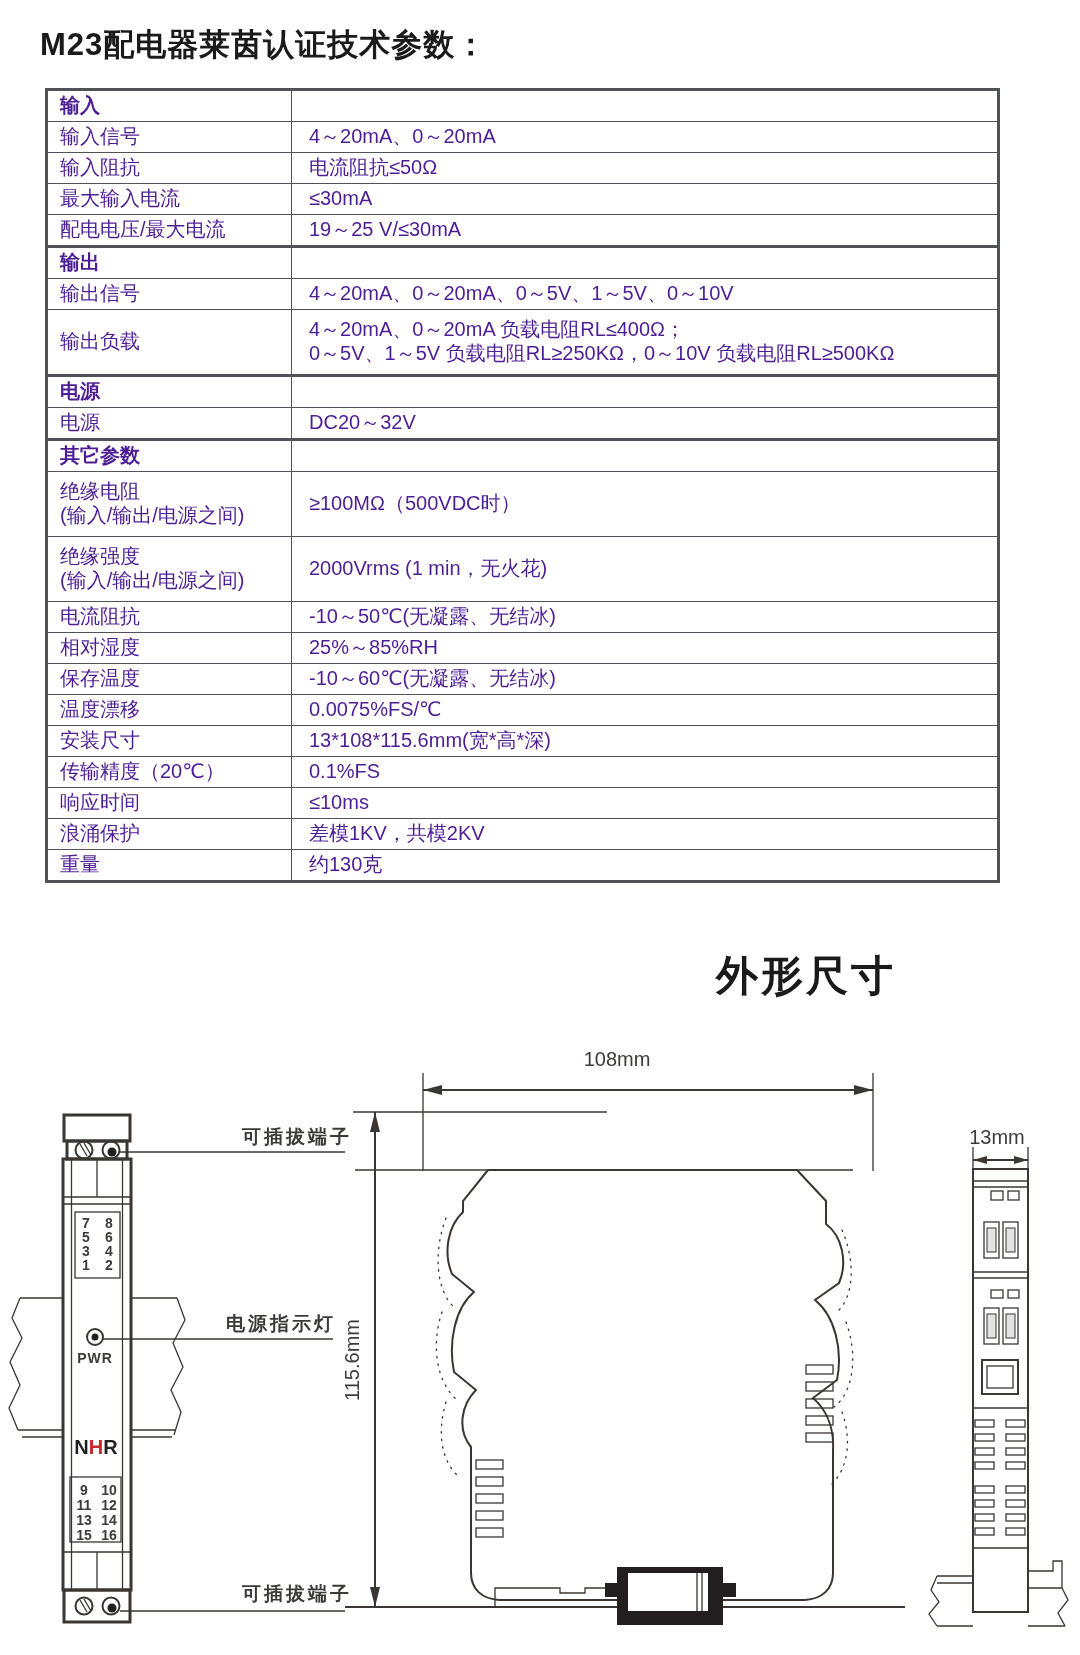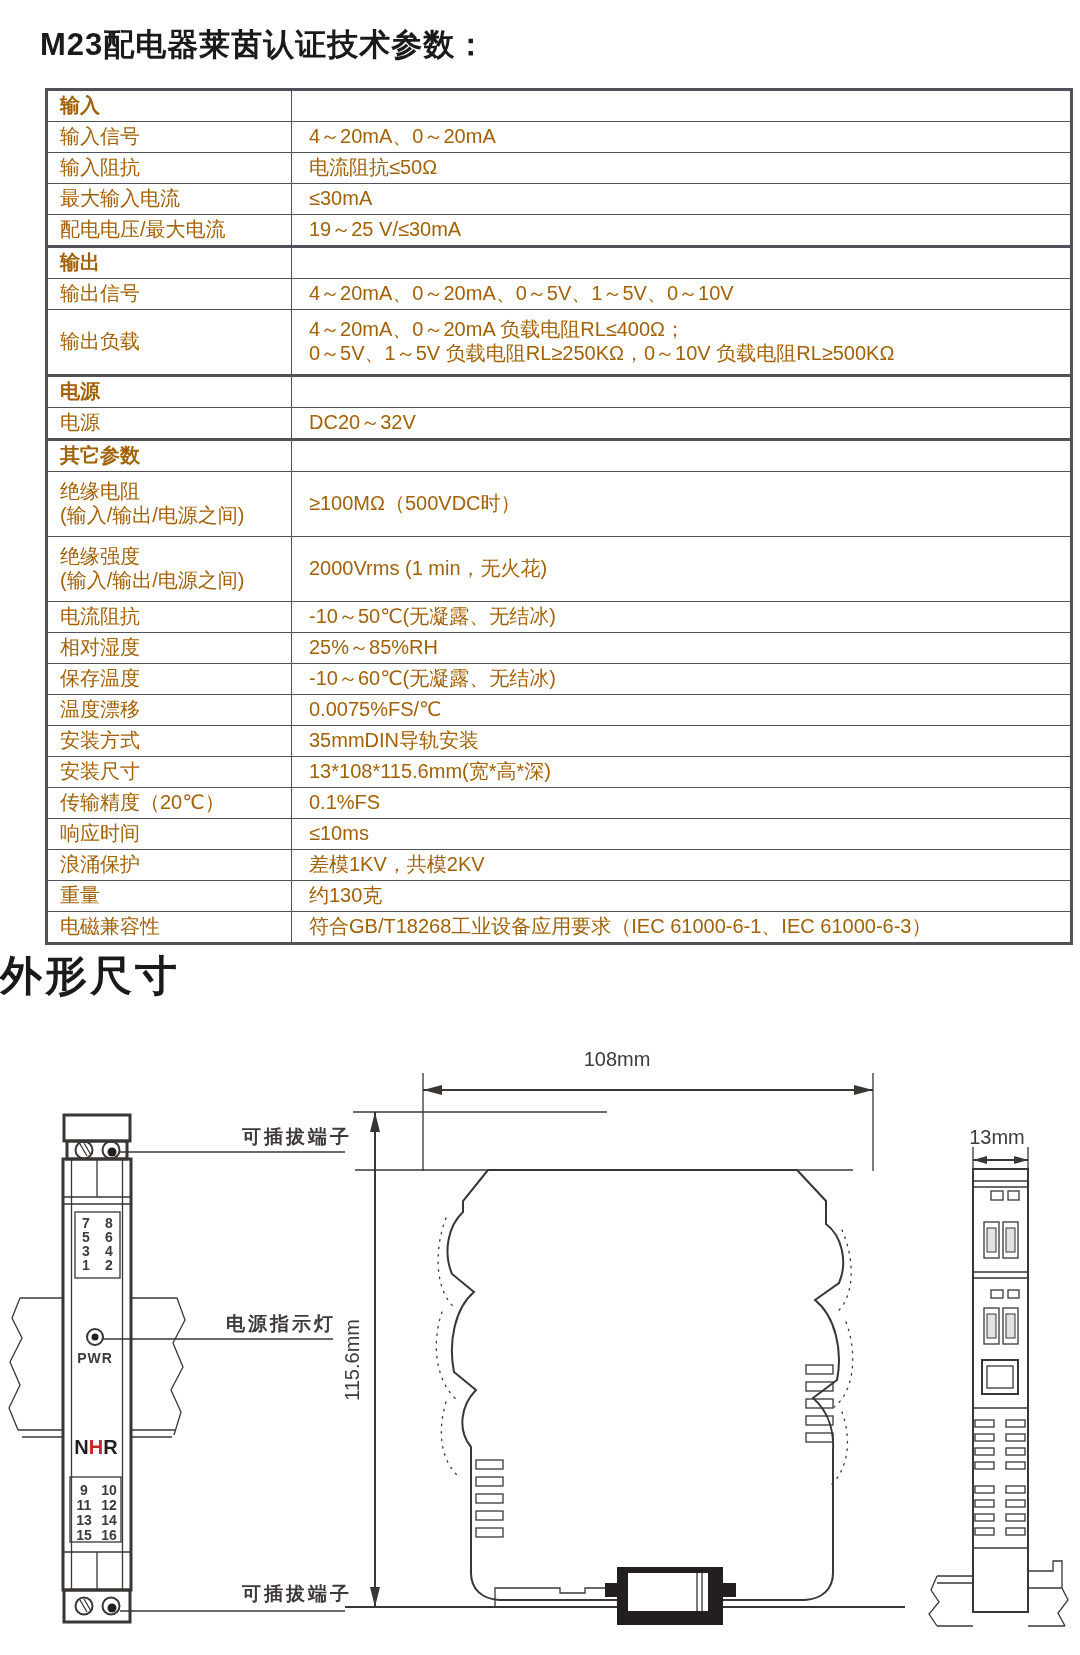--- a/index.html
+++ b/index.html
@@ -6,38 +6,38 @@
   body{
     width:1080px;height:1655px;position:relative;background:#ffffff;
     font-family:"Liberation Sans","DejaVu Sans",sans-serif;
     color:#3e3a39;overflow:hidden;
   }
   .doc-title{
     position:absolute;left:40px;top:24px;
     font-size:31px;font-weight:bold;letter-spacing:1px;color:#1a1a1a;
   }
   .spec-table{
-    position:absolute;left:45px;top:88px;width:1028px;
+    position:absolute;left:45px;top:88px;width:955px;
     border-collapse:collapse;table-layout:fixed;
-    font-size:20px;color:#a16207;
+    font-size:20px;color:#4c1d95;
     border:3px solid #515257;
   }
   .spec-table td{
     border:1.6px solid #515257;
     padding:1px 10px 1px 12px;
     height:28px;line-height:1.18;
     white-space:pre-line;vertical-align:middle;
     overflow:hidden;
   }
   .spec-table col.c1{width:245px;}
   .spec-table td.c-value{padding-left:17px;}
   .spec-table tr.section td{border-top:3.4px solid #515257;font-weight:bold;}
   .spec-table tr.tall td{height:62px;}
   .outline-title{
-    position:absolute;left:0;top:948px;width:896px;text-align:left;
+    position:absolute;left:0;top:948px;width:896px;text-align:right;
     font-size:42px;font-weight:bold;color:#1a1a1a;letter-spacing:3px;
   }
   svg{position:absolute;overflow:visible;}
   svg text{font-family:"Liberation Sans","DejaVu Sans",sans-serif;fill:#3e3a39;}
   .ln{stroke:#3a3633;fill:none;}
   .thin{stroke-width:1.3;}
   .mid{stroke-width:2;}
   .thick{stroke-width:3;}
   .dash{stroke-dasharray:1.5 6;stroke-linecap:round;}
   .callout{font-size:19px;font-weight:bold;letter-spacing:3px;}
@@ -120,46 +120,38 @@
       </tr>
       <tr class="">
         <td class="c-label">保存温度</td>
         <td class="c-value">-10～60℃(无凝露、无结冰)</td>
       </tr>
       <tr class="">
         <td class="c-label">温度漂移</td>
         <td class="c-value">0.0075%FS/℃</td>
       </tr>
       <tr class="">
-        <td class="c-label">安装方式</td>
-        <td class="c-value">35mmDIN导轨安装</td>
-      </tr>
-      <tr class="">
         <td class="c-label">安装尺寸</td>
         <td class="c-value">13*108*115.6mm(宽*高*深)</td>
       </tr>
       <tr class="">
         <td class="c-label">传输精度（20℃）</td>
         <td class="c-value">0.1%FS</td>
       </tr>
       <tr class="">
         <td class="c-label">响应时间</td>
         <td class="c-value">≤10ms</td>
       </tr>
       <tr class="">
         <td class="c-label">浪涌保护</td>
         <td class="c-value">差模1KV，共模2KV</td>
       </tr>
       <tr class="">
         <td class="c-label">重量</td>
         <td class="c-value">约130克</td>
-      </tr>
-      <tr class="">
-        <td class="c-label">电磁兼容性</td>
-        <td class="c-value">符合GB/T18268工业设备应用要求（IEC 61000-6-1、IEC 61000-6-3）</td>
       </tr>
     </tbody>
 </table>
 
 <div class="outline-title">外形尺寸</div>
 
 <svg style="left:0;top:1040px" width="345" height="615" viewBox="0 0 345 615">
 
   <g>
     <path class="ln thin" d="M 20,258 L 63,258"></path>

